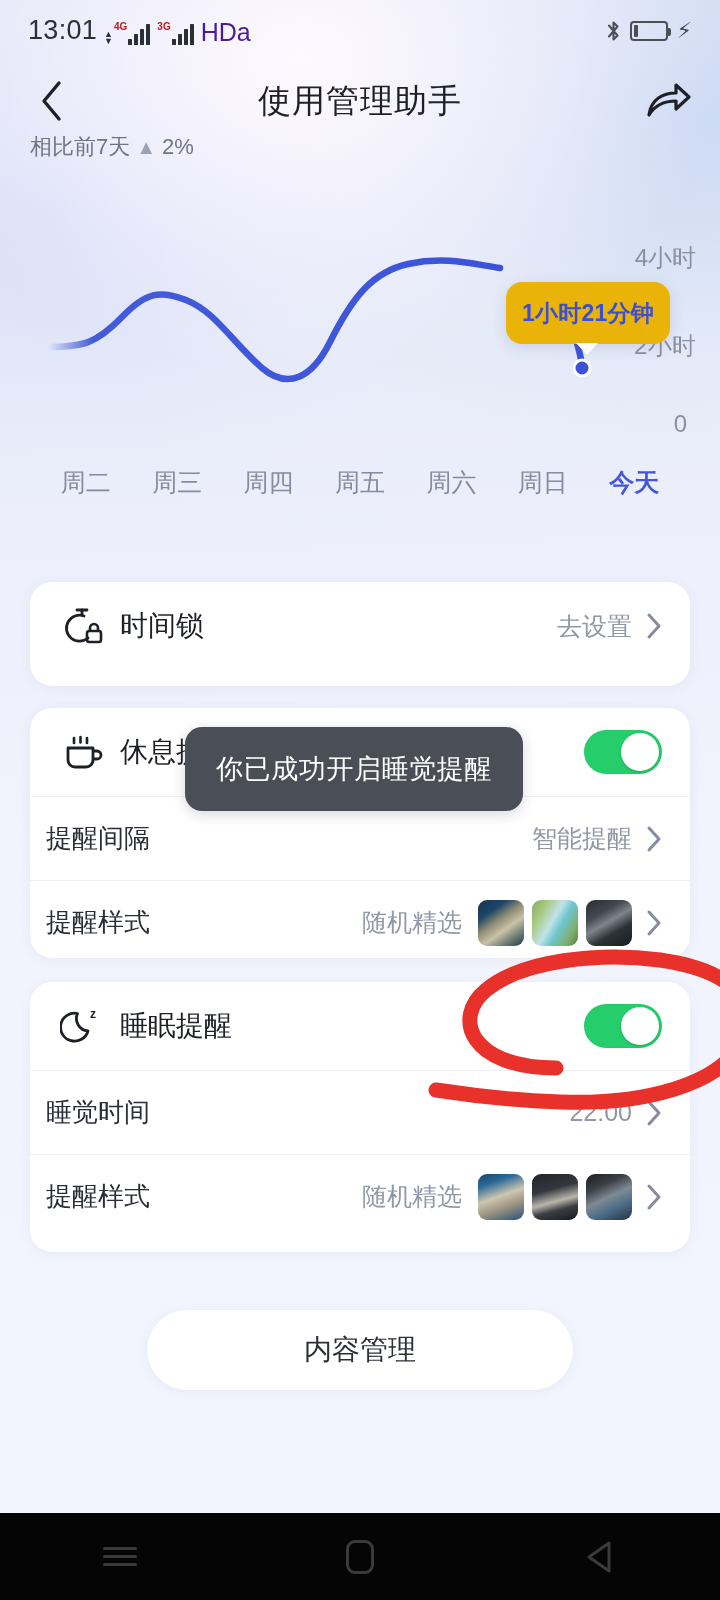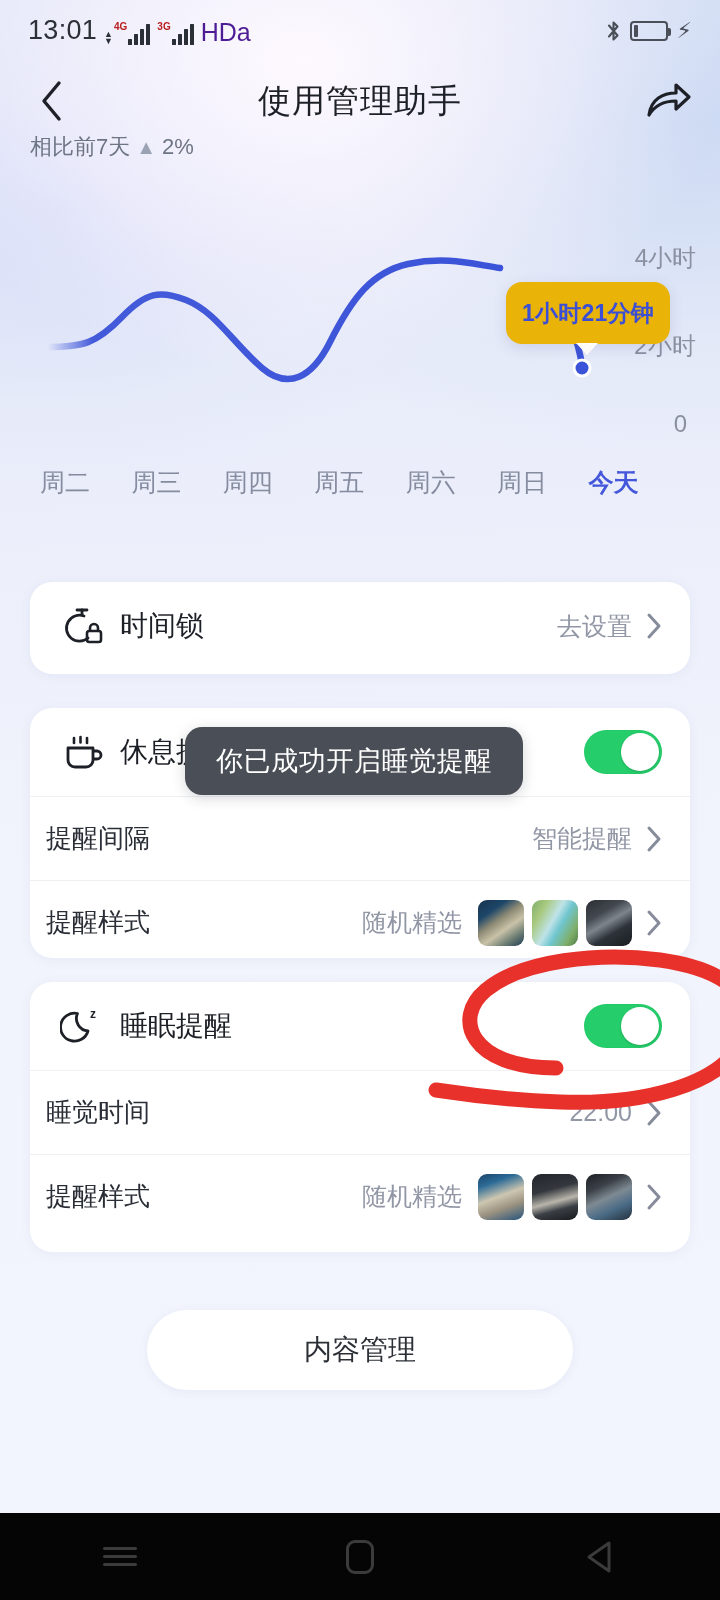--- a/index.html
+++ b/index.html
@@ -83,27 +83,27 @@
   }
   .tooltip span { font-size:23px; font-weight:bold; color:#3b4fd6; letter-spacing:.2px; }
   .tooltip::after {
     content:""; position:absolute; left:70px; bottom:-11px;
     border-left:11px solid transparent; border-right:11px solid transparent;
     border-top:12px solid #fdfbf7;
   }
 
   .days { position:absolute; left:0; top:458px; width:720px; height:48px;
           display:flex; align-items:center; padding:0 40px; }
-  .days div { flex:1; font-size:25px; color:#868ca0; }
+  .days div { flex:1; text-align:center; font-size:25px; color:#868ca0; }
   .days div.today { color:#4457db; font-weight:bold; }
 
   
   .card { position:absolute; left:30px; width:660px; background:#ffffff;
           border-radius:22px; box-shadow:0 2px 12px rgba(90,105,160,.07); overflow:hidden; }
-  #card-timelock { top:582px; height:92px;border-radius:22px; }
+  #card-timelock { top:582px; height:104px;border-radius:22px; }
   #card-break    { top:708px; height:250px; }
   #card-sleep    { top:982px; height:270px; }
 
   .row { position:relative; height:84px; display:flex; align-items:center; padding:0 28px; }
   .row.head { height:88px; }
   .row + .row { border-top:1px solid #eff0f4;padding-left:16px; }
   .row .ricon { width:48px; display:flex; align-items:center; justify-content:center; margin-right:14px; }
   .row .rtitle { font-size:28px; color:#1d2026; }
   .row .rlabel { font-size:26px; color:#2a2e36; }
   .row .rvalue { margin-left:auto; font-size:25px; color:#9297a6; }
@@ -125,21 +125,21 @@
       linear-gradient(150deg,#2a2e33 0%,#43484f 30%,#7d848b 48%,#2c3238 68%,#1a1d21 100%); }
   .th.b1 { background:
       linear-gradient(160deg,#1b4469 0%,#2b6a96 22%,#cdc6b0 48%,#9a9180 70%,#23527c 100%); }
   .th.b2 { background:
       linear-gradient(165deg,#22252a 0%,#34383e 35%,#b9b5ab 58%,#3a3f45 74%,#17191c 100%); }
   .th.b3 { background:
       linear-gradient(155deg,#1d2024 0%,#3b4047 28%,#7e8a93 50%,#4a6b86 72%,#23303c 100%); }
 
   
   .toast {
-    position:absolute; left:185px; top:727px; width:338px; height:68px;
+    position:absolute; left:185px; top:727px; width:338px; height:84px;
     background:#4a4f57; border-radius:17px;
     display:flex; align-items:center; justify-content:center;
     box-shadow:0 3px 14px rgba(30,35,50,.18);
   }
   .toast span { color:#fff; font-size:27px; letter-spacing:.6px; }
 
   
   .annot { position:absolute; left:0; top:0; width:720px; height:1513px; pointer-events:none; }
 
   

